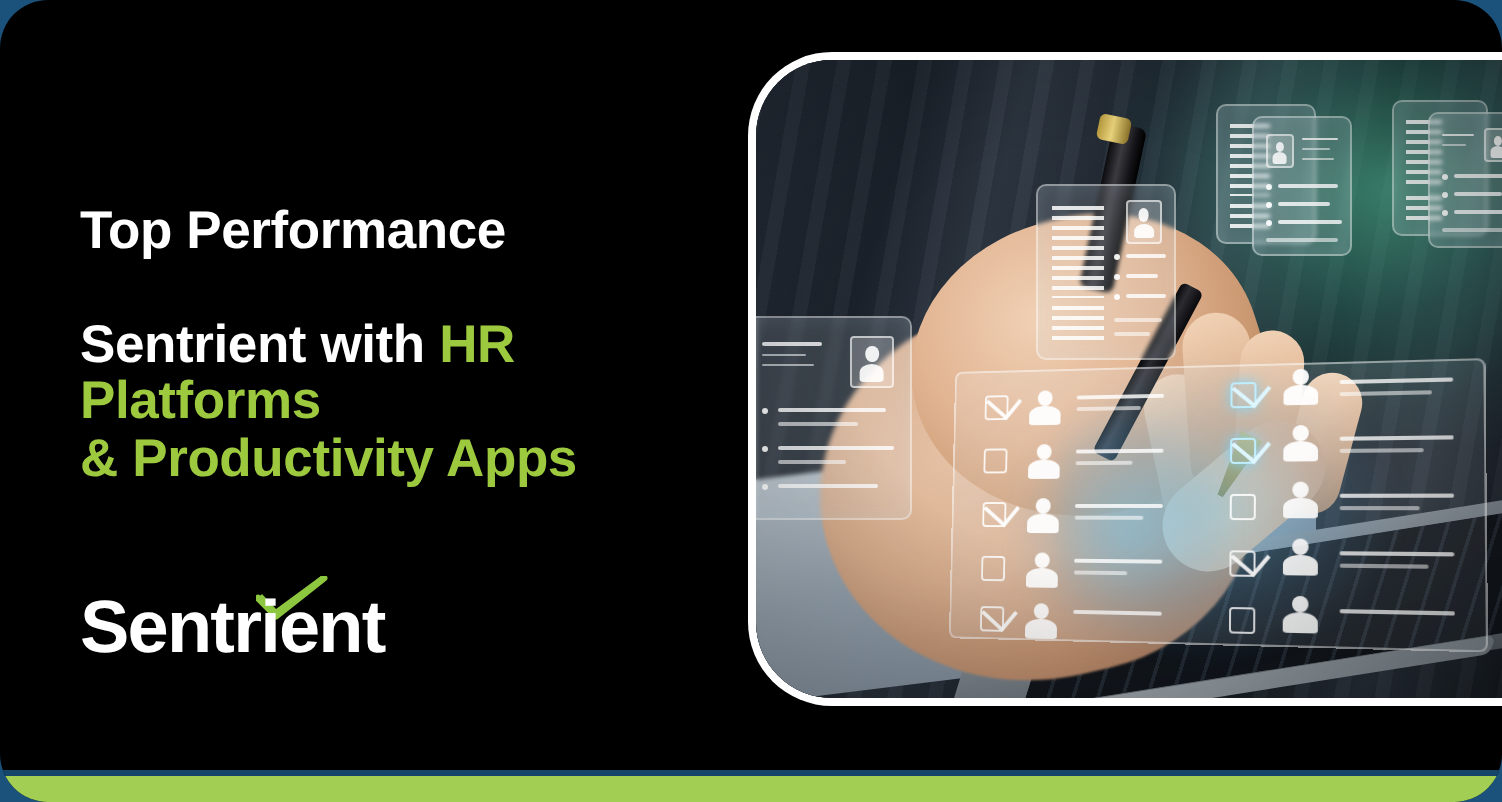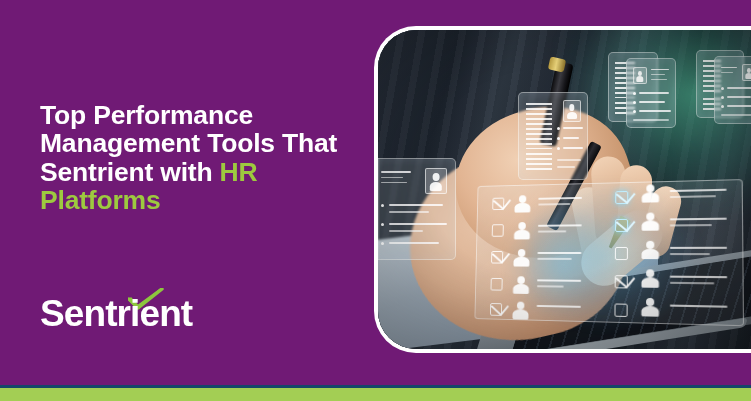--- a/index.html
+++ b/index.html
@@ -7,22 +7,23 @@
   body {
     font-family:"Liberation Sans", sans-serif;
     background:#1a527c;
     overflow:hidden;
     position:relative;
   }
 
   
   .banner{
     position:absolute; inset:0;
-    background:#701a75;
+    background:#000000;
     overflow:hidden;
+    border-radius:24px;
   }
 
   
   .bottom-bar{
     position:absolute; left:0; right:0; bottom:0;
     height:13px;
     background:#a3ce54;
   }
   .bottom-bar-shade{
     position:absolute; left:0; right:0; bottom:13px;
@@ -355,22 +356,23 @@
     pointer-events:none;
   }
 </style>
 </head>
 <body>
 
 <div class="banner">
 
   <h1 class="headline">
     <span>Top Performance</span><br>
-    <span>Management Tools That</span><br>
+    <br>
     <span>Sentrient with </span><span class="hl-accent">HR Platforms</span><br>
+    <span class="hl-accent">&amp; Productivity Apps</span>
   </h1>
 
   <div class="logo">
     <svg class="logo-check" viewBox="0 0 36 22">
       <path d="M1 11 L10 20 L34 1 L32.5 0 L10 16.5 L3 9 Z" fill="#8dc63f"></path>
       <path d="M1 11 L10 20 L34 1" fill="none" stroke="#8dc63f" stroke-width="3.4" stroke-linecap="round" stroke-linejoin="round"></path>
     </svg>
     <div class="logo-word">Sentrient</div>
   </div>
 

